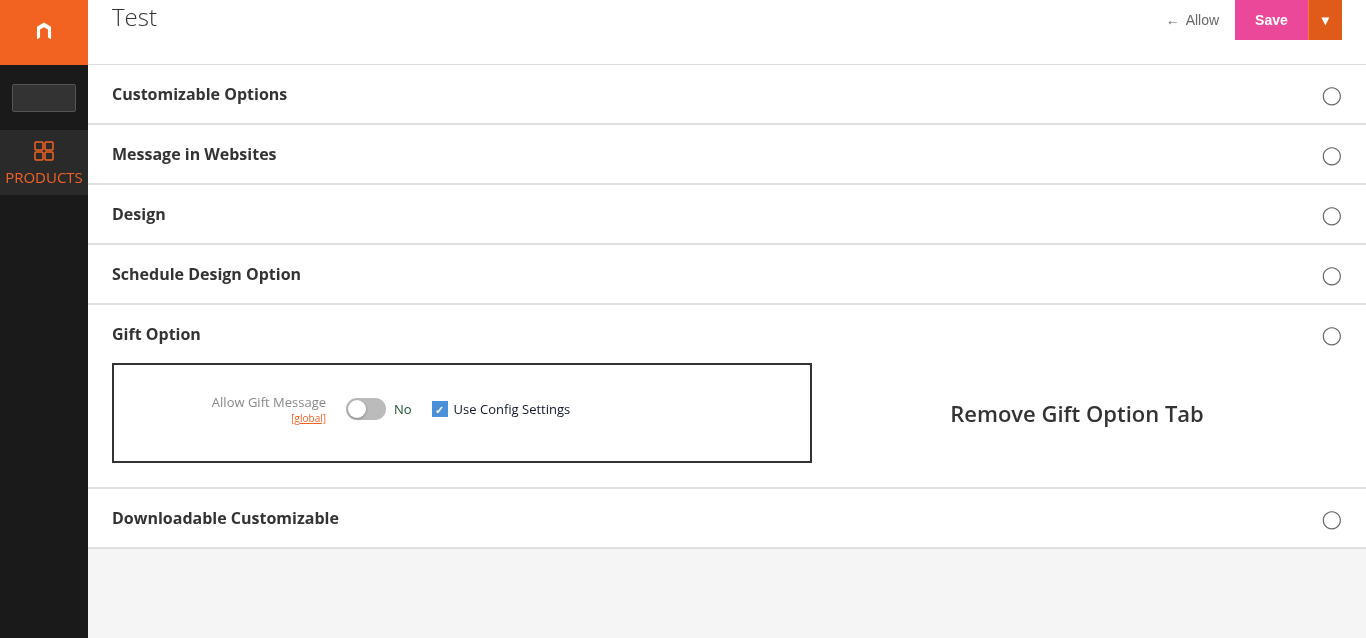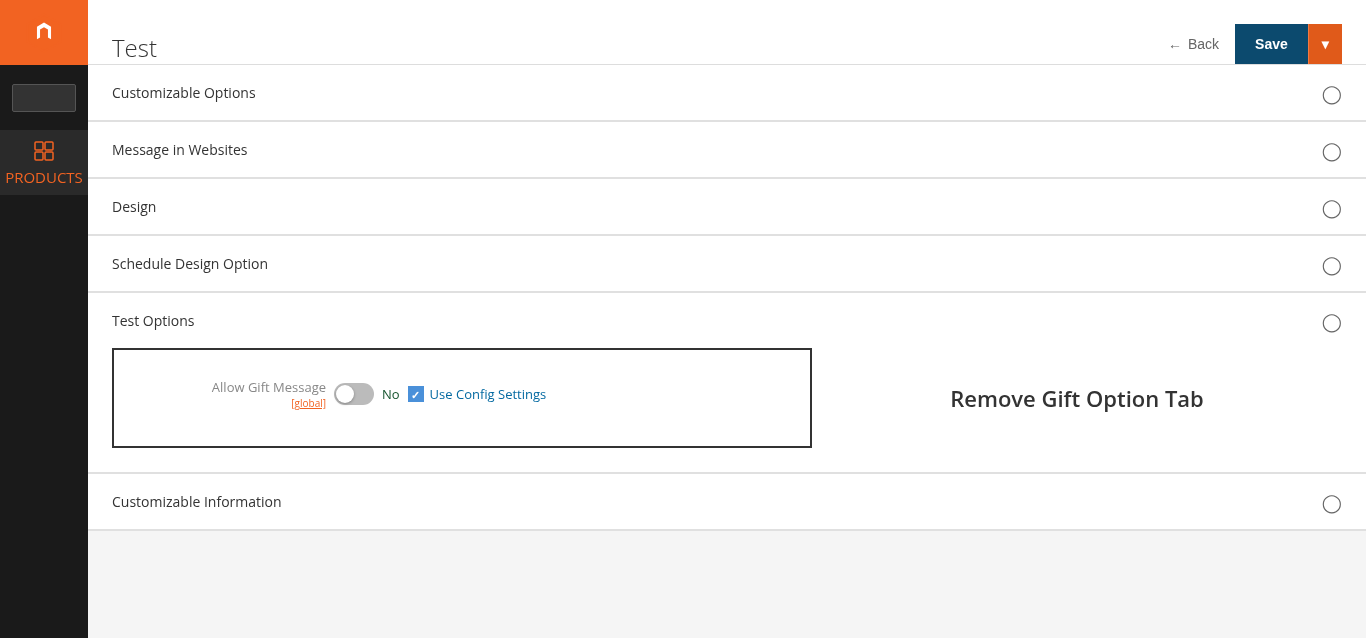--- a/index.html
+++ b/index.html
@@ -57,21 +57,21 @@
       flex-direction: column;
       overflow: hidden;
     }
 
     
     .header {
       background: #fff;
       border-bottom: 1px solid #ddd;
       height: 65px;
       display: flex;
-      align-items: flex-end;
+      align-items: flex-start;
       justify-content: space-between;
       padding: 0 24px;
       flex-shrink: 0;
     }
     .header-title {
       font-size: 24px;
       font-weight: 300;
       color: #333;
     }
     .header-actions {
@@ -85,21 +85,21 @@
       gap: 6px;
       color: #666;
       font-size: 14px;
       cursor: pointer;
       padding: 8px 16px;
       background: none;
       border: none;
       text-decoration: none;
     }
     .save-btn {
-      background: #0c4a6e;
+      background: #ec4899;
       color: #fff;
       border: none;
       padding: 10px 20px;
       font-size: 14px;
       font-weight: 600;
       cursor: pointer;
       height: 40px;
       display: flex;
       align-items: center;
     }
@@ -131,22 +131,22 @@
     }
     .section-header {
       display: flex;
       align-items: center;
       justify-content: space-between;
       padding: 18px 24px;
       cursor: pointer;
       background: #fff;
     }
     .section-title {
-      font-size: 14px;
-      font-weight: 400;
+      font-size: 16px;
+      font-weight: 700;
       color: #333;
     }
     .section-chevron {
       color: #666;
       font-size: 18px;
       line-height: 1;
     }
     .section-divider {
       border: none;
       border-top: 1px solid #e0e0e0;
@@ -180,21 +180,21 @@
     .gift-remove-text {
       font-size: 22px;
       font-weight: 600;
       color: #333;
       cursor: pointer;
     }
 
     
     .form-row {
       display: flex;
-      gap: 8px;
+      gap: 20px;
       padding: 8px 0;
     }
     .form-label {
       text-align: right;
       width: 180px;
       font-size: 13px;
       color: #888;
       flex-shrink: 0;
     }
     .form-label-scope {
@@ -258,21 +258,21 @@
       border-color: #4a90d9;
     }
     .checkbox-checkmark {
       color: #fff;
       font-size: 11px;
       font-weight: bold;
       line-height: 1;
     }
     .checkbox-label {
       font-size: 13px;
-      color: #0369a1;
+      color: #0f172a;
     }
   </style>
 </head>
 <body>
 
 <div class="sidebar">
   <div class="sidebar-logo">
     <svg viewBox="0 0 50 50" fill="none" xmlns="http://www.w3.org/2000/svg">
       <path d="M25 4L44 15V35L25 46L6 35V15L25 4Z" fill="#f26322" opacity="0.15"></path>
       <path d="M25 4L44 15V35L25 46L6 35V15L25 4Z" stroke="#f26322" stroke-width="2" fill="none"></path>
@@ -296,21 +296,21 @@
   </div>
 </div>
 
 <div class="main">
 
   <div class="header">
     <h1 class="header-title">Test</h1>
     <div class="header-actions">
       <button class="back-btn">
         <span>←</span>
-        <span>Back</span>
+        <span>Allow</span>
       </button>
       <button class="save-btn">Save</button>
       <button class="save-dropdown">
         <span>▼</span>
       </button>
     </div>
   </div>
 
   <div class="content">
 
@@ -341,21 +341,21 @@
     <div class="section-panel">
       <div class="section-header">
         <span class="section-title">Schedule Design Option</span>
         <span class="section-chevron">◯</span>
       </div>
     </div>
     <hr class="section-divider">
 
     <div class="gift-options-section">
       <div class="section-header">
-        <span class="section-title">Test Options</span>
+        <span class="section-title">Gift Option</span>
         <span class="section-chevron">◯</span>
       </div>
       <div class="gift-options-inner">
         <div class="gift-options-form">
           <div class="form-row">
             <div class="form-label">
               <span>Allow Gift Message</span>
               <span class="form-label-scope">[global]</span>
             </div>
             <div class="toggle-switch">
@@ -374,20 +374,20 @@
         </div>
         <div class="gift-remove-area">
           <span class="gift-remove-text">Remove Gift Option Tab</span>
         </div>
       </div>
     </div>
     <hr class="section-divider">
 
     <div class="section-panel">
       <div class="section-header">
-        <span class="section-title">Customizable Information</span>
+        <span class="section-title">Downloadable Customizable</span>
         <span class="section-chevron">◯</span>
       </div>
     </div>
     <hr class="section-divider">
 
   </div>
 </div>
 
 </body></html>

